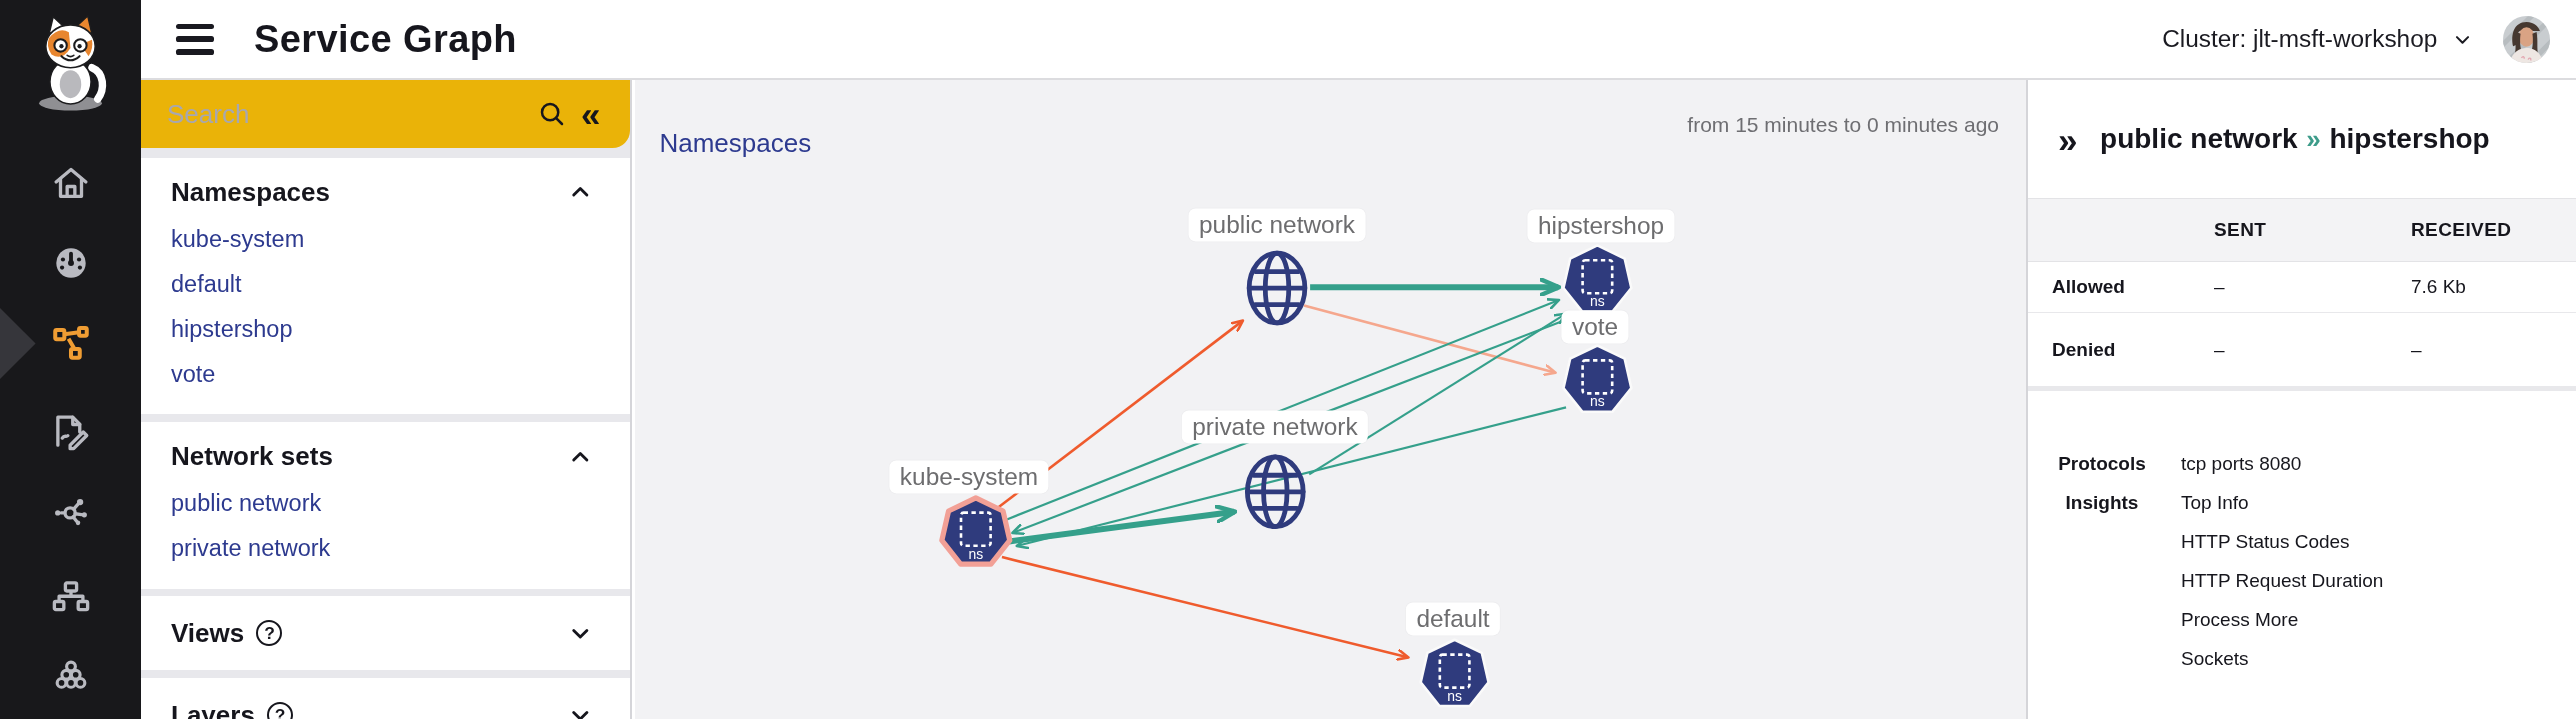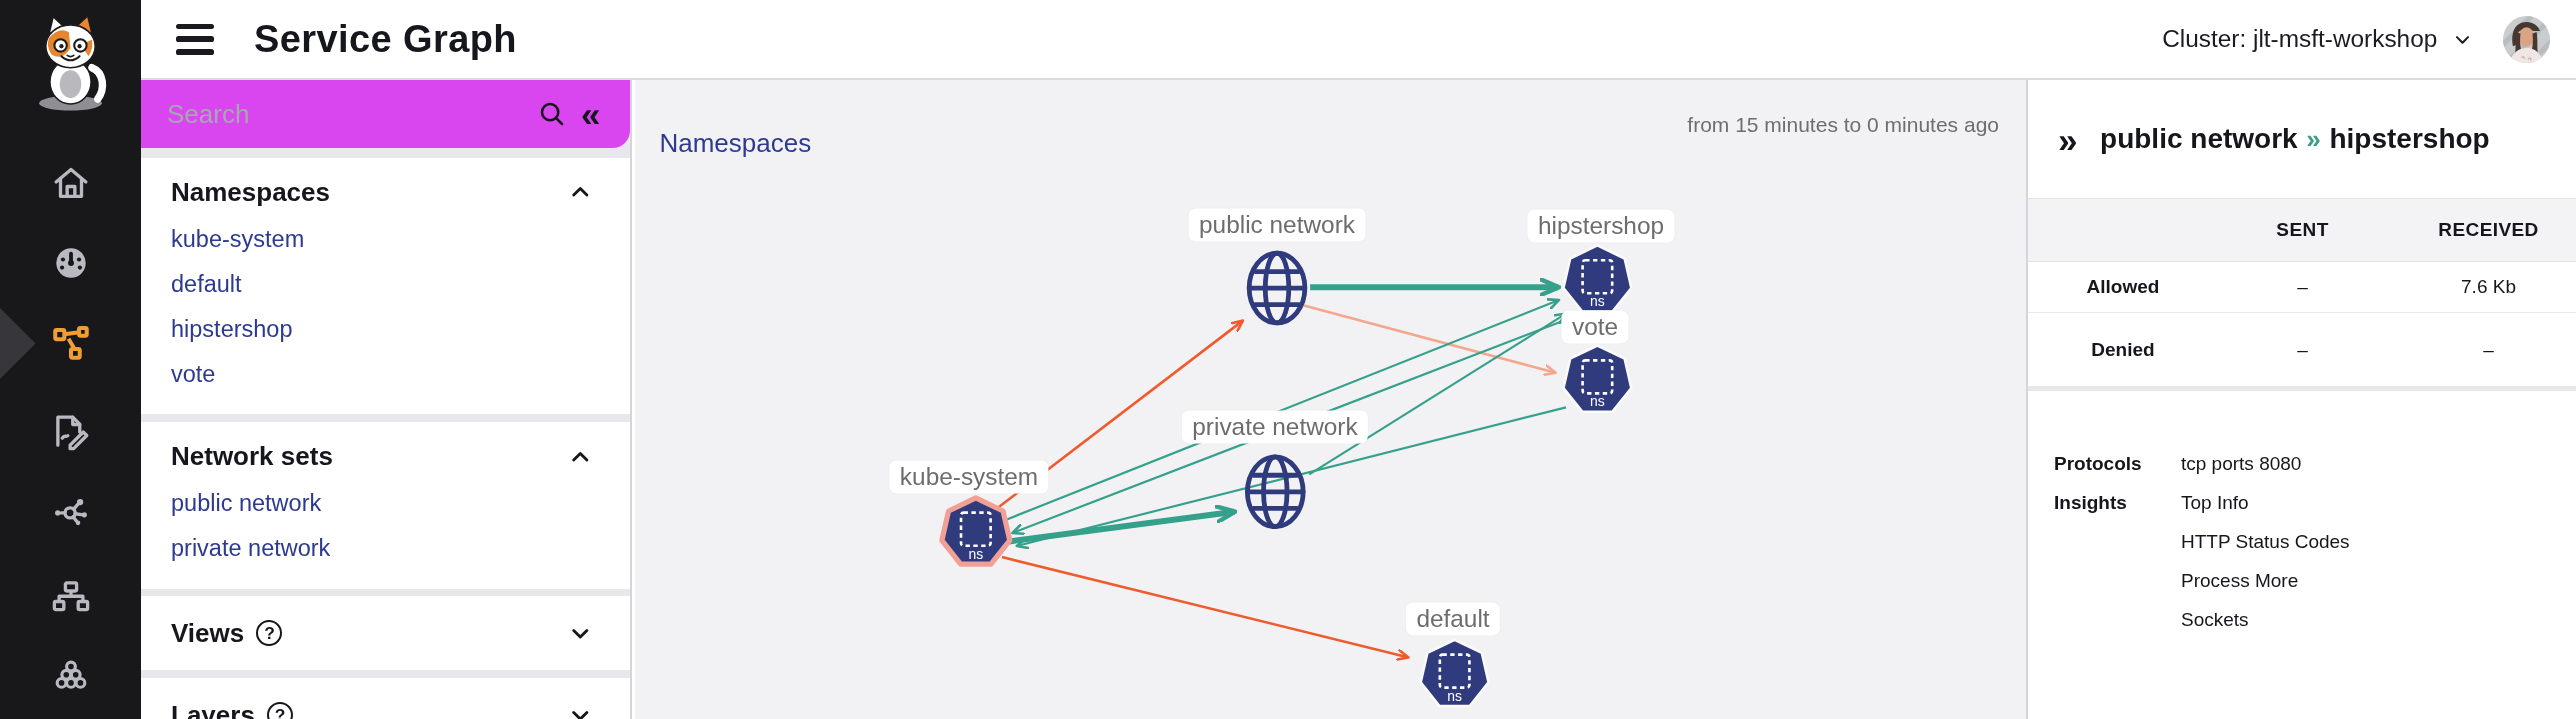--- a/index.html
+++ b/index.html
@@ -30,21 +30,21 @@
   .topbar-spacer { flex:1; }
   .cluster-select { display:flex; align-items:center; gap:15.7px; cursor:pointer; }
   .cluster-label { font-size:24.4px; color:#1b1b22; }
   .chev-down { width:19px; height:19px; }
   .avatar { width:47px; height:47px; border-radius:50%; overflow:hidden;
     margin:0 26px 0 31px; cursor:pointer; flex:none; }
 
   
   .sidebar { position:absolute; left:141px; top:80px; width:491px; bottom:0;
     background:#e8e8ec; border-right:2.6px solid #d5d5d9; z-index:3; }
-  .search-card { height:68px; background:#d946ef; border-radius:0 0 17.4px 0;
+  .search-card { height:68px; background:#eab308; border-radius:0 0 17.4px 0;
     margin-bottom:9.6px; display:flex; align-items:center; padding:0 22.6px 0 26px; }
   .search-input { flex:1; border:none; outline:none; font-size:26px;
     color:#3a3a44; background:transparent; font-family:inherit; }
   .search-input::placeholder { color:#a7a7b1; }
   .search-btn, .collapse-btn { background:none; border:none; cursor:pointer;
     padding:0 7px; color:#16161d; }
   .search-btn svg { width:30px; height:30px; display:block; }
   .collapse-btn { font-size:35px; line-height:30px; font-weight:600; color:#16161d; }
   .card { background:#ffffff; margin-bottom:7.8px; }
   .card-header { display:flex; align-items:center; padding:15.7px 38px 0 30px; height:54px; }
@@ -74,33 +74,33 @@
   
   .details { position:absolute; left:2026px; top:80px; right:0; bottom:0;
     background:#ffffff; border-left:2.6px solid #d5d5d9; z-index:3; }
   .details-header { height:118px; display:flex; align-items:center; padding-left:30px; }
   .panel-collapse { font-size:35px; font-weight:700; color:#16161d; background:none;
     border:none; cursor:pointer; line-height:31px; padding:0; }
   .edge-title { margin-left:22.6px; font-size:28px; font-weight:600; color:#16161d;
     display:flex; align-items:center; gap:8.7px; white-space:nowrap; }
   .edge-title .sep { color:#3d9c8a; font-size:26px; font-weight:700; }
   .band { background:#f3f3f5; border-top:0.9px solid #e3e3e6; border-bottom:0.9px solid #e3e3e6; }
-  .grid3 { display:grid; grid-template-columns:162px 197px 1fr; padding-left:14px;
-    align-items:center;text-align:center; }
+  .grid3 { display:grid; grid-template-columns:162px 197px 1fr; padding-left:24px;
+    align-items:center; }
   .thead { height:64px; }
   .thead .col-h { font-size:19px; font-weight:700; color:#16161d; letter-spacing:0.4px; }
   .trow { height:51px; border-bottom:1.7px solid #e8e8eb; font-size:19px; color:#16161d; }
   .trow.tall { height:78px; border-bottom:5.2px solid #e8e8eb; }
   .trow .rlabel { font-weight:700; }
   .spacer44 { height:38px; }
   .more-band { height:44px; display:flex; align-items:center; padding-left:59px;
     font-size:19px; font-weight:700; color:#16161d; }
   .kv { display:grid; grid-template-columns:96px 1fr; column-gap:31px;
     padding-left:26px; font-size:19px; color:#16161d; }
-  .kv .klabel { font-weight:700; text-align:left; line-height:39px; }
+  .kv .klabel { font-weight:700; text-align:center; line-height:39px; }
   .kv .vval { line-height:39px; }
   .kv.protocols { margin-top:15px; }
   .insight-extra { display:grid; grid-template-columns:96px 1fr; column-gap:31px;
     padding-left:26px; font-size:19px; color:#16161d; }
   .insight-extra .vval { grid-column:2; line-height:39px; }
 </style>
 </head>
 <body>
 
 <div class="app">
@@ -400,20 +400,23 @@
     </div>
     <div class="kv">
       <span class="klabel">Insights</span>
       <span class="vval" id="insight-first">Top Info</span>
     </div>
     <div id="insight-rest">
         <div class="insight-extra">
           <span class="vval">HTTP Status Codes</span>
         </div>
         <div class="insight-extra">
+          <span class="vval">HTTP Request Duration</span>
+        </div>
+        <div class="insight-extra">
           <span class="vval">Process More</span>
         </div>
         <div class="insight-extra">
           <span class="vval">Sockets</span>
         </div>
       </div>
   </section>
 
 </div>
 

